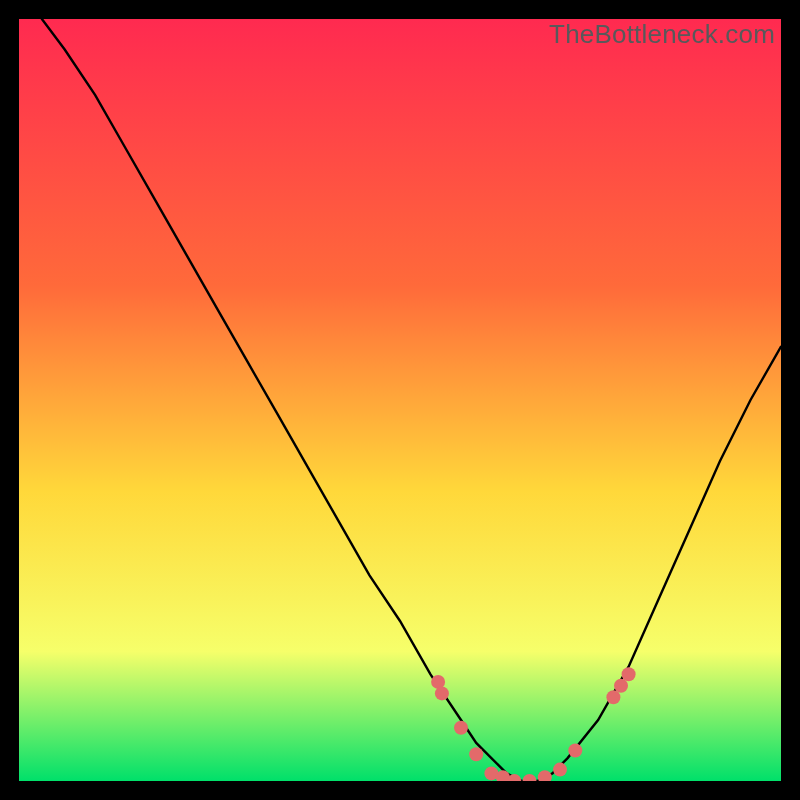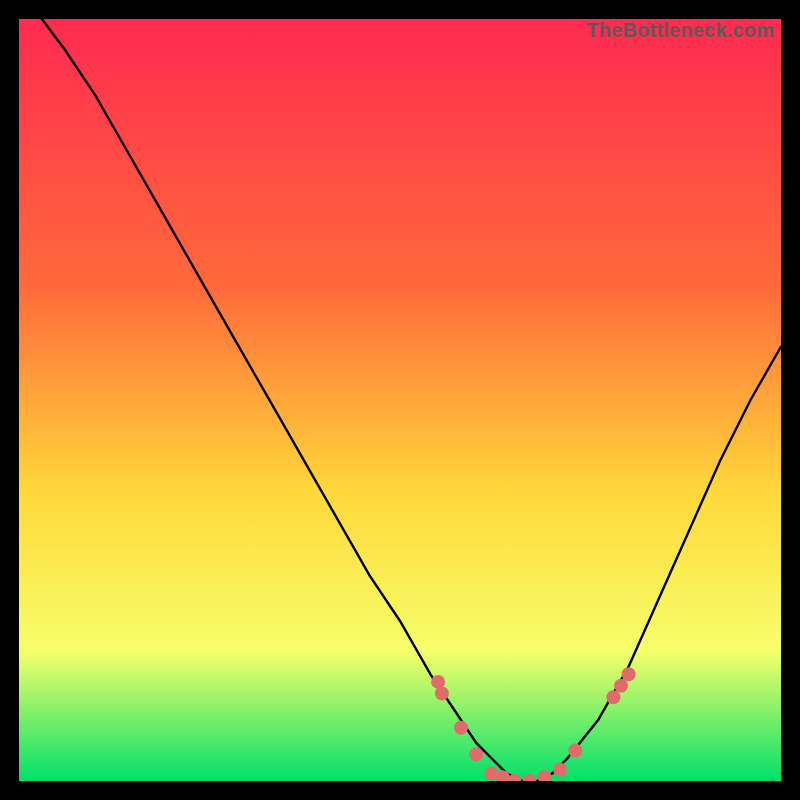--- a/index.html
+++ b/index.html
@@ -1,18 +1,18 @@
 <!DOCTYPE html>
 <html><head>
 <meta charset="utf-8">
 <style>
   html,body{margin:0;padding:0;width:800px;height:800px;background:#000;overflow:hidden;font-family:Arial,Helvetica,sans-serif}
   .frame{position:absolute;left:19px;top:19px;width:762px;height:762px}
   .plot{position:absolute;left:0;top:0;width:762px;height:762px}
-  .watermark{position:absolute;right:6px;top:0;color:#58595b;font-size:20px;font-weight:700;letter-spacing:.2px}
+  .watermark{position:absolute;right:6px;top:0;color:#58595b;font-size:26px;font-weight:400;letter-spacing:.2px}
 </style>
 </head>
 <body>
 
 <div class="frame">
   <svg class="plot" viewBox="0 0 762 762" preserveAspectRatio="none">
     <defs>
       <linearGradient id="bg" x1="0" y1="0" x2="0" y2="1">
         <stop id="g0" offset="0%" stop-color="#ff2a50"></stop>
         <stop id="g1" offset="35%" stop-color="#ff6a3a"></stop>

